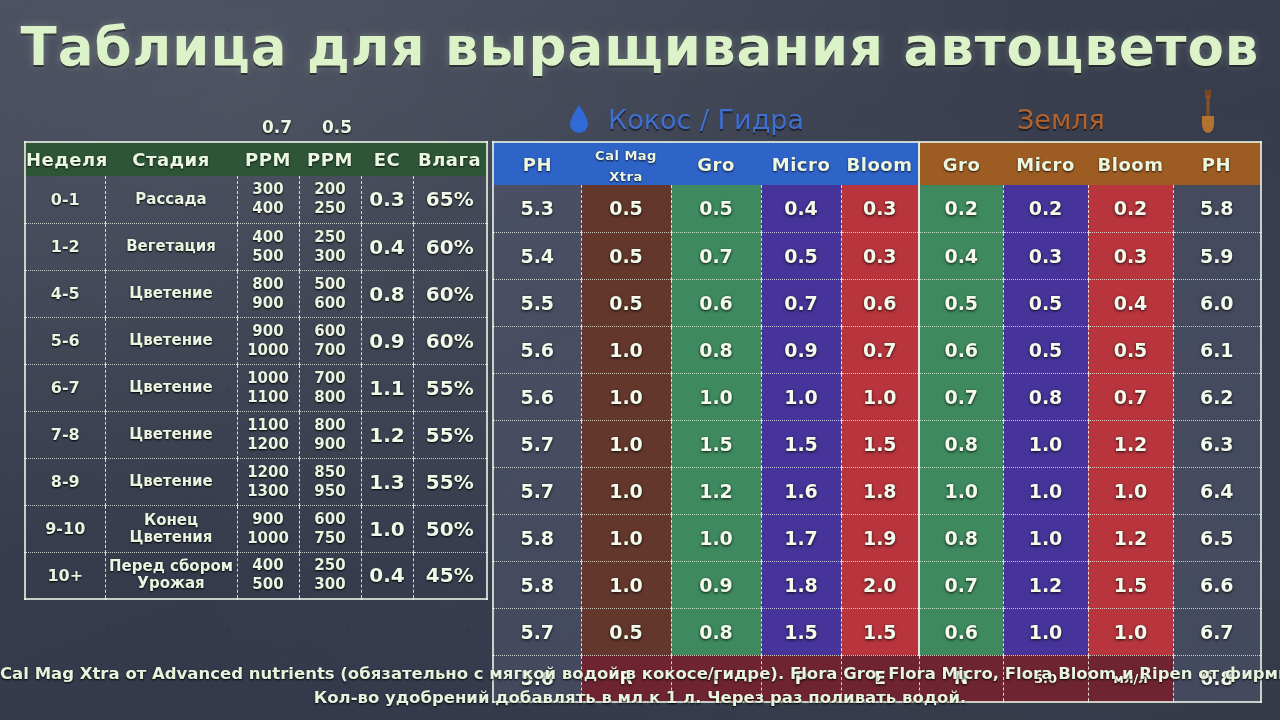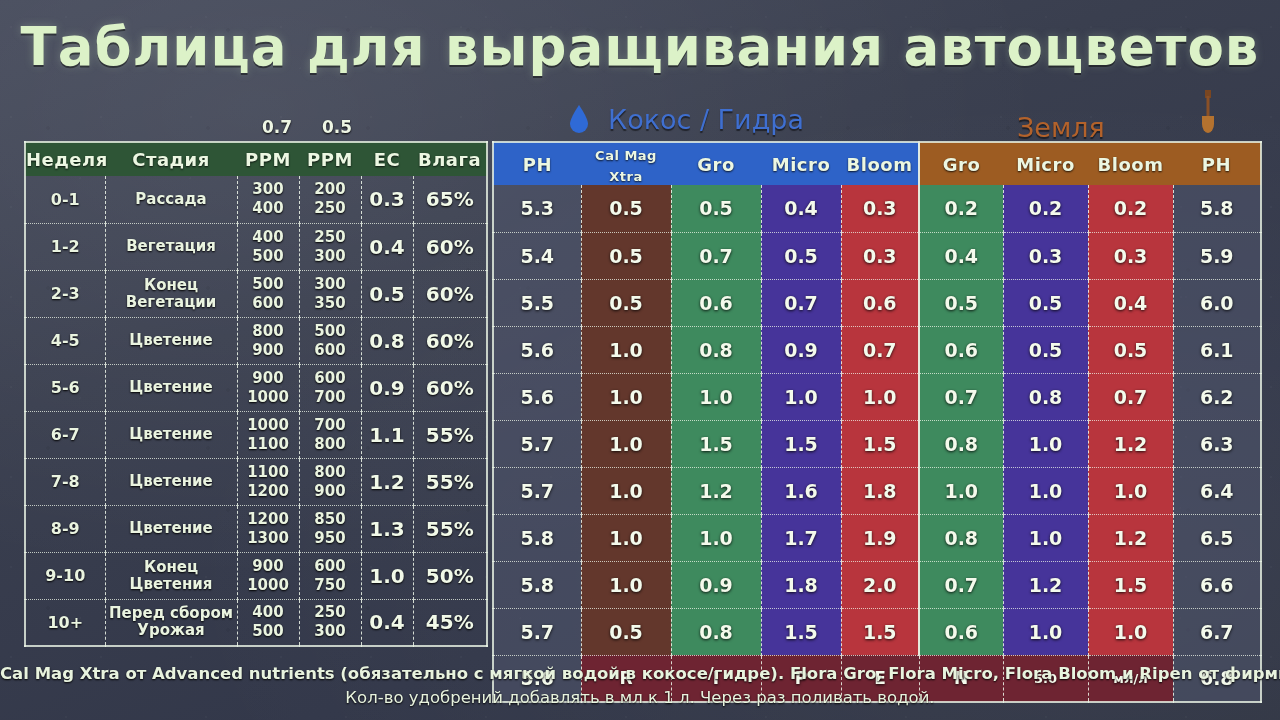--- a/index.html
+++ b/index.html
@@ -32,21 +32,21 @@
     font-family:"DejaVu Sans", sans-serif;
     font-size:53px; font-weight:bold; letter-spacing:1px;
     color:#dcf2c8;
     text-shadow:0 2px 0 rgba(0,0,0,.45), 0 0 10px rgba(210,240,190,.25);
     white-space:nowrap;
   }
 
   
   .grp{ position:absolute; font-size:27px; font-weight:normal; white-space:nowrap; }
   .grp-hydro{ top:104px; left:608px; color:#3f6fd0; text-shadow:0 2px 1px rgba(0,0,0,.5); }
-  .grp-soil { top:112px; left:1017px; color:#b3622b; text-shadow:0 2px 1px rgba(0,0,0,.5); }
+  .grp-soil { top:104px; left:1017px; color:#b3622b; text-shadow:0 2px 1px rgba(0,0,0,.5); }
   .drop{ position:absolute; top:104px; left:568px; }
   .shovel{ position:absolute; top:88px; left:1196px; }
 
   .ppm-note{ position:absolute; font-size:17px; font-weight:bold; color:#eef6e4; text-shadow:0 1px 2px #000;}
   .ppm07{ top:117px; left:262px; }
   .ppm05{ top:117px; left:322px; }
 
   
   .tbl{ position:absolute; border-collapse:collapse; table-layout:fixed; }
   .tbl td, .tbl th{ padding:0; text-align:center; vertical-align:middle; }
@@ -87,21 +87,21 @@
   .tbl td{ border-right:1px dashed rgba(240,248,235,.85); border-bottom:1px dotted rgba(240,248,235,.75); }
   .tbl tr td:last-child{ border-right:none; }
   .tbl tr:last-child td{ border-bottom:none; }
   .solid-r{ border-right:2px solid rgba(240,248,235,.9) !important; }
 
   .footer{
     position:absolute; left:0; top:662px; width:1280px; text-align:center;
     color:#e8f3de; text-shadow:0 1px 2px #000;
   }
   .footer .l1{ font-size:16.5px; font-weight:bold; line-height:24px; white-space:nowrap;}
-  .footer .l2{ font-size:16.5px; font-weight:normal; line-height:24px; white-space:nowrap;}
+  .footer .l2{ font-size:16.5px; font-weight:bold; line-height:24px; white-space:nowrap;}
 </style>
 </head>
 <body>
 
 <div class="title">Таблица для выращивания автоцветов</div>
 
 <div class="ppm-note ppm07">0.7</div>
 <div class="ppm-note ppm05">0.5</div>
 
 <div class="drop">
@@ -159,34 +159,20 @@
         <td class="c-stage">Вегетация</td>
         <td class="c-ppm">
           <span class="hi">400</span>
           <span class="lo">500</span>
         </td>
         <td class="c-ppm">
           <span class="hi">250</span>
           <span class="lo">300</span>
         </td>
         <td class="c-ec">0.4</td>
-        <td class="c-hum">60%</td>
-      </tr>
-      <tr class="row">
-        <td class="c-week">2-3</td>
-        <td class="c-stage">Конец Вегетации</td>
-        <td class="c-ppm">
-          <span class="hi">500</span>
-          <span class="lo">600</span>
-        </td>
-        <td class="c-ppm">
-          <span class="hi">300</span>
-          <span class="lo">350</span>
-        </td>
-        <td class="c-ec">0.5</td>
         <td class="c-hum">60%</td>
       </tr>
       <tr class="row">
         <td class="c-week">4-5</td>
         <td class="c-stage">Цветение</td>
         <td class="c-ppm">
           <span class="hi">800</span>
           <span class="lo">900</span>
         </td>
         <td class="c-ppm">

